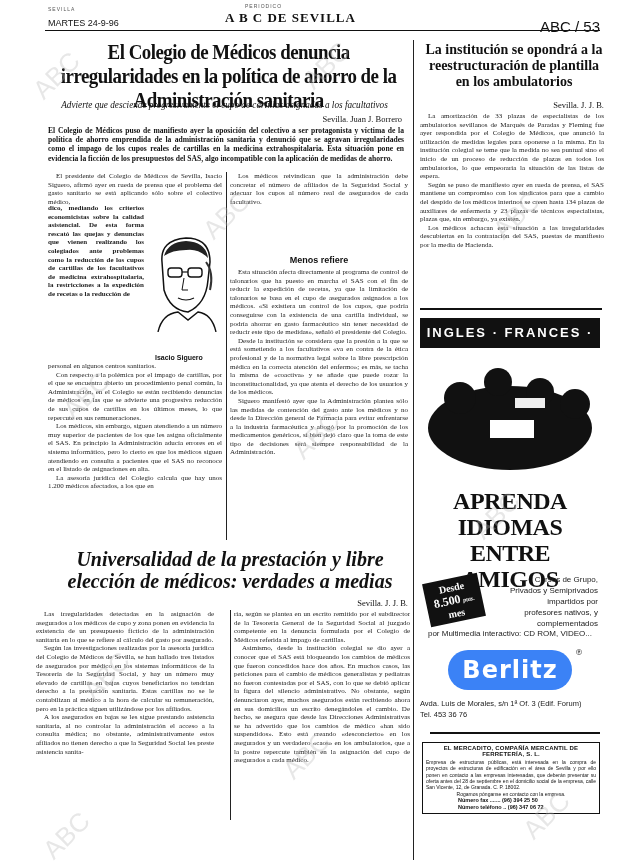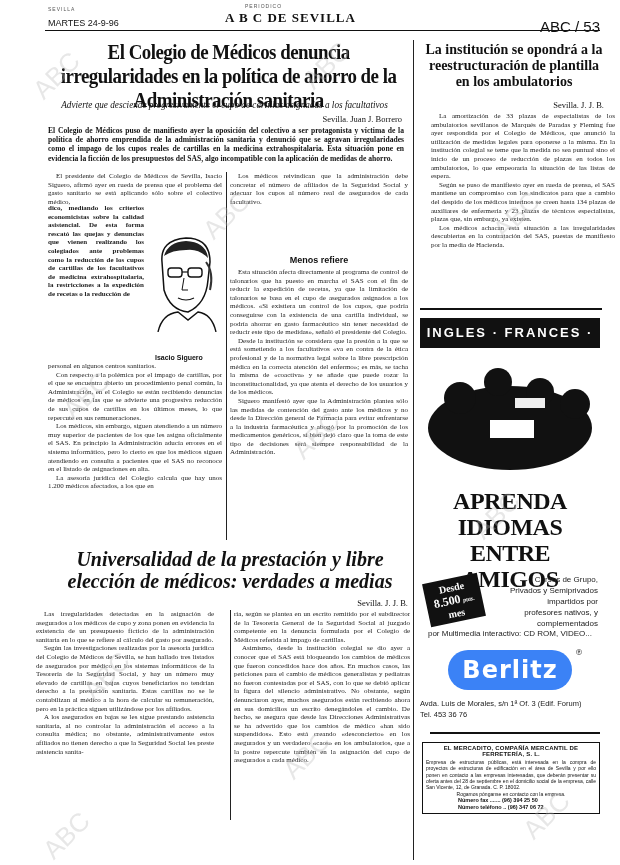--- a/index.html
+++ b/index.html
@@ -30,21 +30,21 @@
   .caption { left:155px; top:354px; font-size:7px; font-family:"Liberation Sans", sans-serif; font-weight:bold; }
   .subhead { left:230px; top:255px; width:178px; text-align:center; font-size:9px; font-weight:bold; font-family:"Liberation Sans", sans-serif; }
 
   .h2 { left:48px; top:548px; width:364px; text-align:center; font-size:20px; line-height:22px; font-weight:bold; font-family:"Liberation Serif", serif;font-style:italic; }
   .byline2 { left:300px; top:598px; width:108px; text-align:right; font-size:8.5px; font-family:"Liberation Serif", serif; }
   .colC { left:36px; top:610px; width:178px; }
   .colD { left:234px; top:610px; width:176px; }
 
   .rh { left:424px; top:42px; width:180px; text-align:center; font-size:14px; line-height:16px; font-weight:bold; font-family:"Liberation Serif", serif; }
   .rbyline { left:500px; top:100px; width:104px; text-align:right; font-size:8.5px; font-family:"Liberation Serif", serif; }
-  .colR { left:420px; top:112px; width:184px;margin-left:11px; }
+  .colR { left:420px; top:112px; width:184px; }
 
   .ad { left:420px; top:318px; width:185px; height:412px; }
   .ad-strip { position:absolute; left:0; top:0; width:180px; height:30px; background:#111; color:#fff; font-family:"Liberation Sans", sans-serif; font-weight:bold; font-size:13px; letter-spacing:2px; line-height:30px; text-align:center; overflow:hidden; }
   .ad-photo { position:absolute; left:0; top:40px; width:180px; height:115px; }
   .ad-title { position:absolute; left:0; top:170px; width:180px; text-align:center; font-family:"Liberation Serif", serif; font-weight:bold; font-size:24px; line-height:26px; letter-spacing:-0.5px; }
   .ad-price { position:absolute; left:6px; top:260px; width:56px; height:40px; background:#111; color:#fff; transform:rotate(-12deg); font-family:"Liberation Serif", serif; font-weight:bold; font-size:10px; text-align:center; line-height:12px; padding-top:4px; }
   .ad-price .amt { font-size:12px; }
   .ad-features { position:absolute; left:70px; top:256px; width:108px; text-align:right; font-family:"Liberation Sans", sans-serif; font-size:8px; line-height:11px; color:#222; }
   .ad-multimedia { position:absolute; left:0; top:311px; width:180px; text-align:center; font-family:"Liberation Sans", sans-serif; font-size:8px; color:#222; }
   .berlitz { position:absolute; left:28px; top:332px; width:124px; height:40px; background:#3b82f6; border-radius:20px; color:#fff; font-family:"DejaVu Sans", sans-serif; font-weight:bold; font-size:24px; line-height:40px; text-align:center; letter-spacing:1px; }

